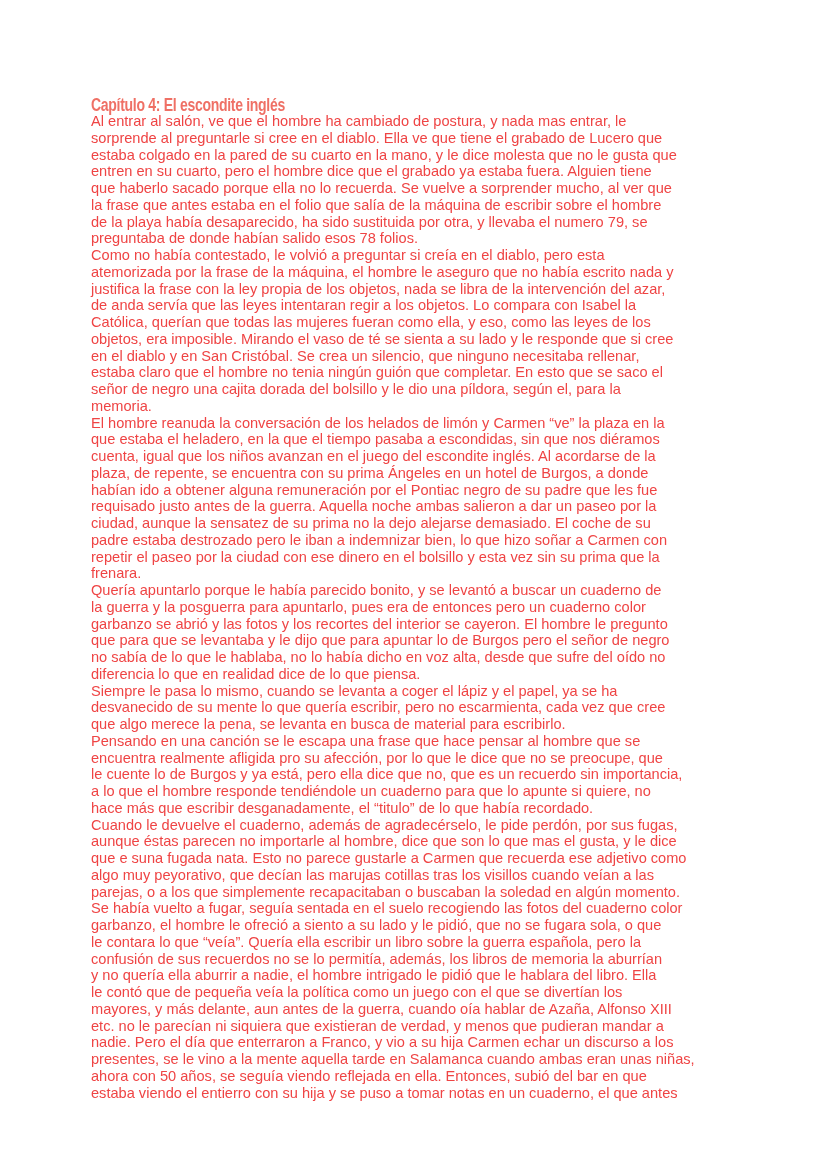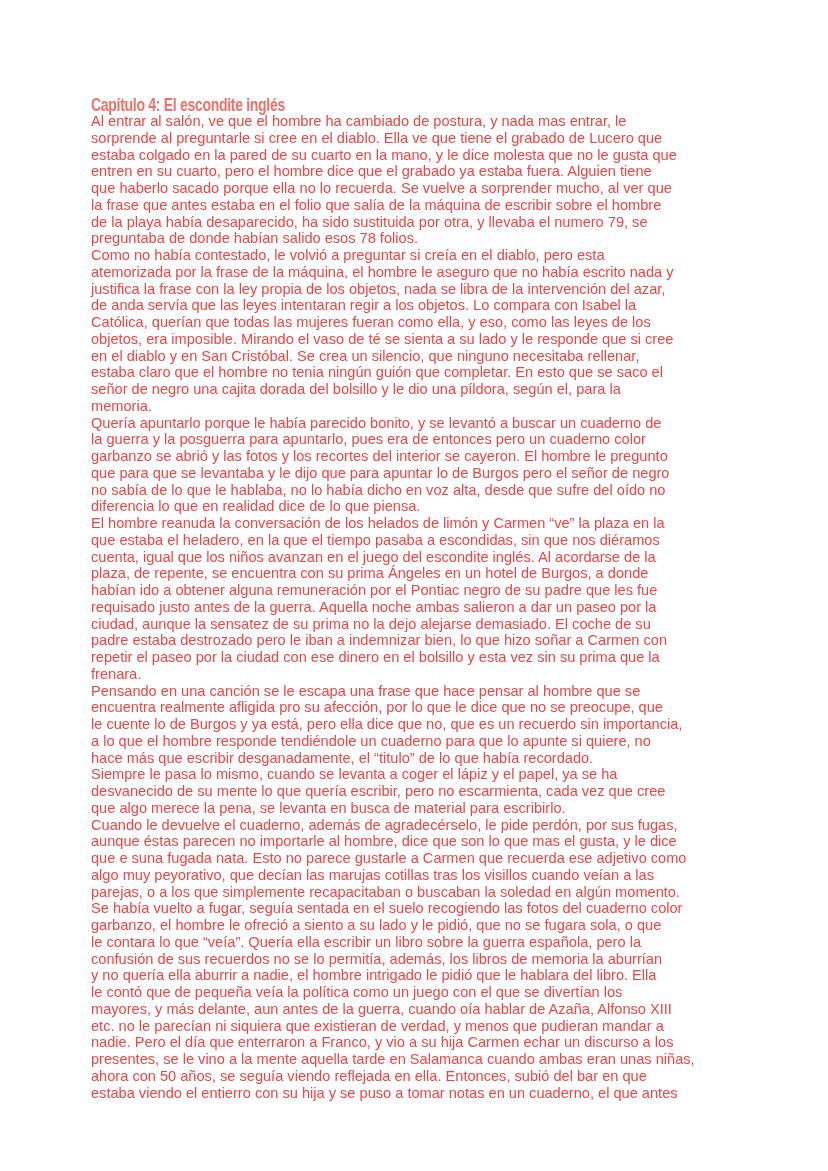--- a/index.html
+++ b/index.html
@@ -67,44 +67,44 @@
       <div class="paragraph">Como no había contestado, le volvió a preguntar si creía en el diablo, pero esta
 atemorizada por la frase de la máquina, el hombre le aseguro que no había escrito nada y
 justifica la frase con la ley propia de los objetos, nada se libra de la intervención del azar,
 de anda servía que las leyes intentaran regir a los objetos. Lo compara con Isabel la
 Católica, querían que todas las mujeres fueran como ella, y eso, como las leyes de los
 objetos, era imposible. Mirando el vaso de té se sienta a su lado y le responde que si cree
 en el diablo y en San Cristóbal. Se crea un silencio, que ninguno necesitaba rellenar,
 estaba claro que el hombre no tenia ningún guión que completar. En esto que se saco el
 señor de negro una cajita dorada del bolsillo y le dio una píldora, según el, para la
 memoria.</div>
-      <div class="paragraph">Quería apuntarlo porque le había parecido bonito, y se levantó a buscar un cuaderno de
-la guerra y la posguerra para apuntarlo, pues era de entonces pero un cuaderno color
-garbanzo se abrió y las fotos y los recortes del interior se cayeron. El hombre le pregunto
-que para que se levantaba y le dijo que para apuntar lo de Burgos pero el señor de negro
-no sabía de lo que le hablaba, no lo había dicho en voz alta, desde que sufre del oído no
-diferencia lo que en realidad dice de lo que piensa.</div>
       <div class="paragraph">El hombre reanuda la conversación de los helados de limón y Carmen “ve” la plaza en la
 que estaba el heladero, en la que el tiempo pasaba a escondidas, sin que nos diéramos
 cuenta, igual que los niños avanzan en el juego del escondite inglés. Al acordarse de la
 plaza, de repente, se encuentra con su prima Ángeles en un hotel de Burgos, a donde
 habían ido a obtener alguna remuneración por el Pontiac negro de su padre que les fue
 requisado justo antes de la guerra. Aquella noche ambas salieron a dar un paseo por la
 ciudad, aunque la sensatez de su prima no la dejo alejarse demasiado. El coche de su
 padre estaba destrozado pero le iban a indemnizar bien, lo que hizo soñar a Carmen con
 repetir el paseo por la ciudad con ese dinero en el bolsillo y esta vez sin su prima que la
 frenara.</div>
+      <div class="paragraph">Quería apuntarlo porque le había parecido bonito, y se levantó a buscar un cuaderno de
+la guerra y la posguerra para apuntarlo, pues era de entonces pero un cuaderno color
+garbanzo se abrió y las fotos y los recortes del interior se cayeron. El hombre le pregunto
+que para que se levantaba y le dijo que para apuntar lo de Burgos pero el señor de negro
+no sabía de lo que le hablaba, no lo había dicho en voz alta, desde que sufre del oído no
+diferencia lo que en realidad dice de lo que piensa.</div>
+      <div class="paragraph">Siempre le pasa lo mismo, cuando se levanta a coger el lápiz y el papel, ya se ha
+desvanecido de su mente lo que quería escribir, pero no escarmienta, cada vez que cree
+que algo merece la pena, se levanta en busca de material para escribirlo.</div>
       <div class="paragraph">Pensando en una canción se le escapa una frase que hace pensar al hombre que se
 encuentra realmente afligida pro su afección, por lo que le dice que no se preocupe, que
 le cuente lo de Burgos y ya está, pero ella dice que no, que es un recuerdo sin importancia,
 a lo que el hombre responde tendiéndole un cuaderno para que lo apunte si quiere, no
 hace más que escribir desganadamente, el “titulo” de lo que había recordado.</div>
-      <div class="paragraph">Siempre le pasa lo mismo, cuando se levanta a coger el lápiz y el papel, ya se ha
-desvanecido de su mente lo que quería escribir, pero no escarmienta, cada vez que cree
-que algo merece la pena, se levanta en busca de material para escribirlo.</div>
       <div class="paragraph">Cuando le devuelve el cuaderno, además de agradecérselo, le pide perdón, por sus fugas,
 aunque éstas parecen no importarle al hombre, dice que son lo que mas el gusta, y le dice
 que e suna fugada nata. Esto no parece gustarle a Carmen que recuerda ese adjetivo como
 algo muy peyorativo, que decían las marujas cotillas tras los visillos cuando veían a las
 parejas, o a los que simplemente recapacitaban o buscaban la soledad en algún momento.</div>
       <div class="paragraph">Se había vuelto a fugar, seguía sentada en el suelo recogiendo las fotos del cuaderno color
 garbanzo, el hombre le ofreció a siento a su lado y le pidió, que no se fugara sola, o que
 le contara lo que “veía”. Quería ella escribir un libro sobre la guerra española, pero la
 confusión de sus recuerdos no se lo permitía, además, los libros de memoria la aburrían
 y no quería ella aburrir a nadie, el hombre intrigado le pidió que le hablara del libro. Ella

